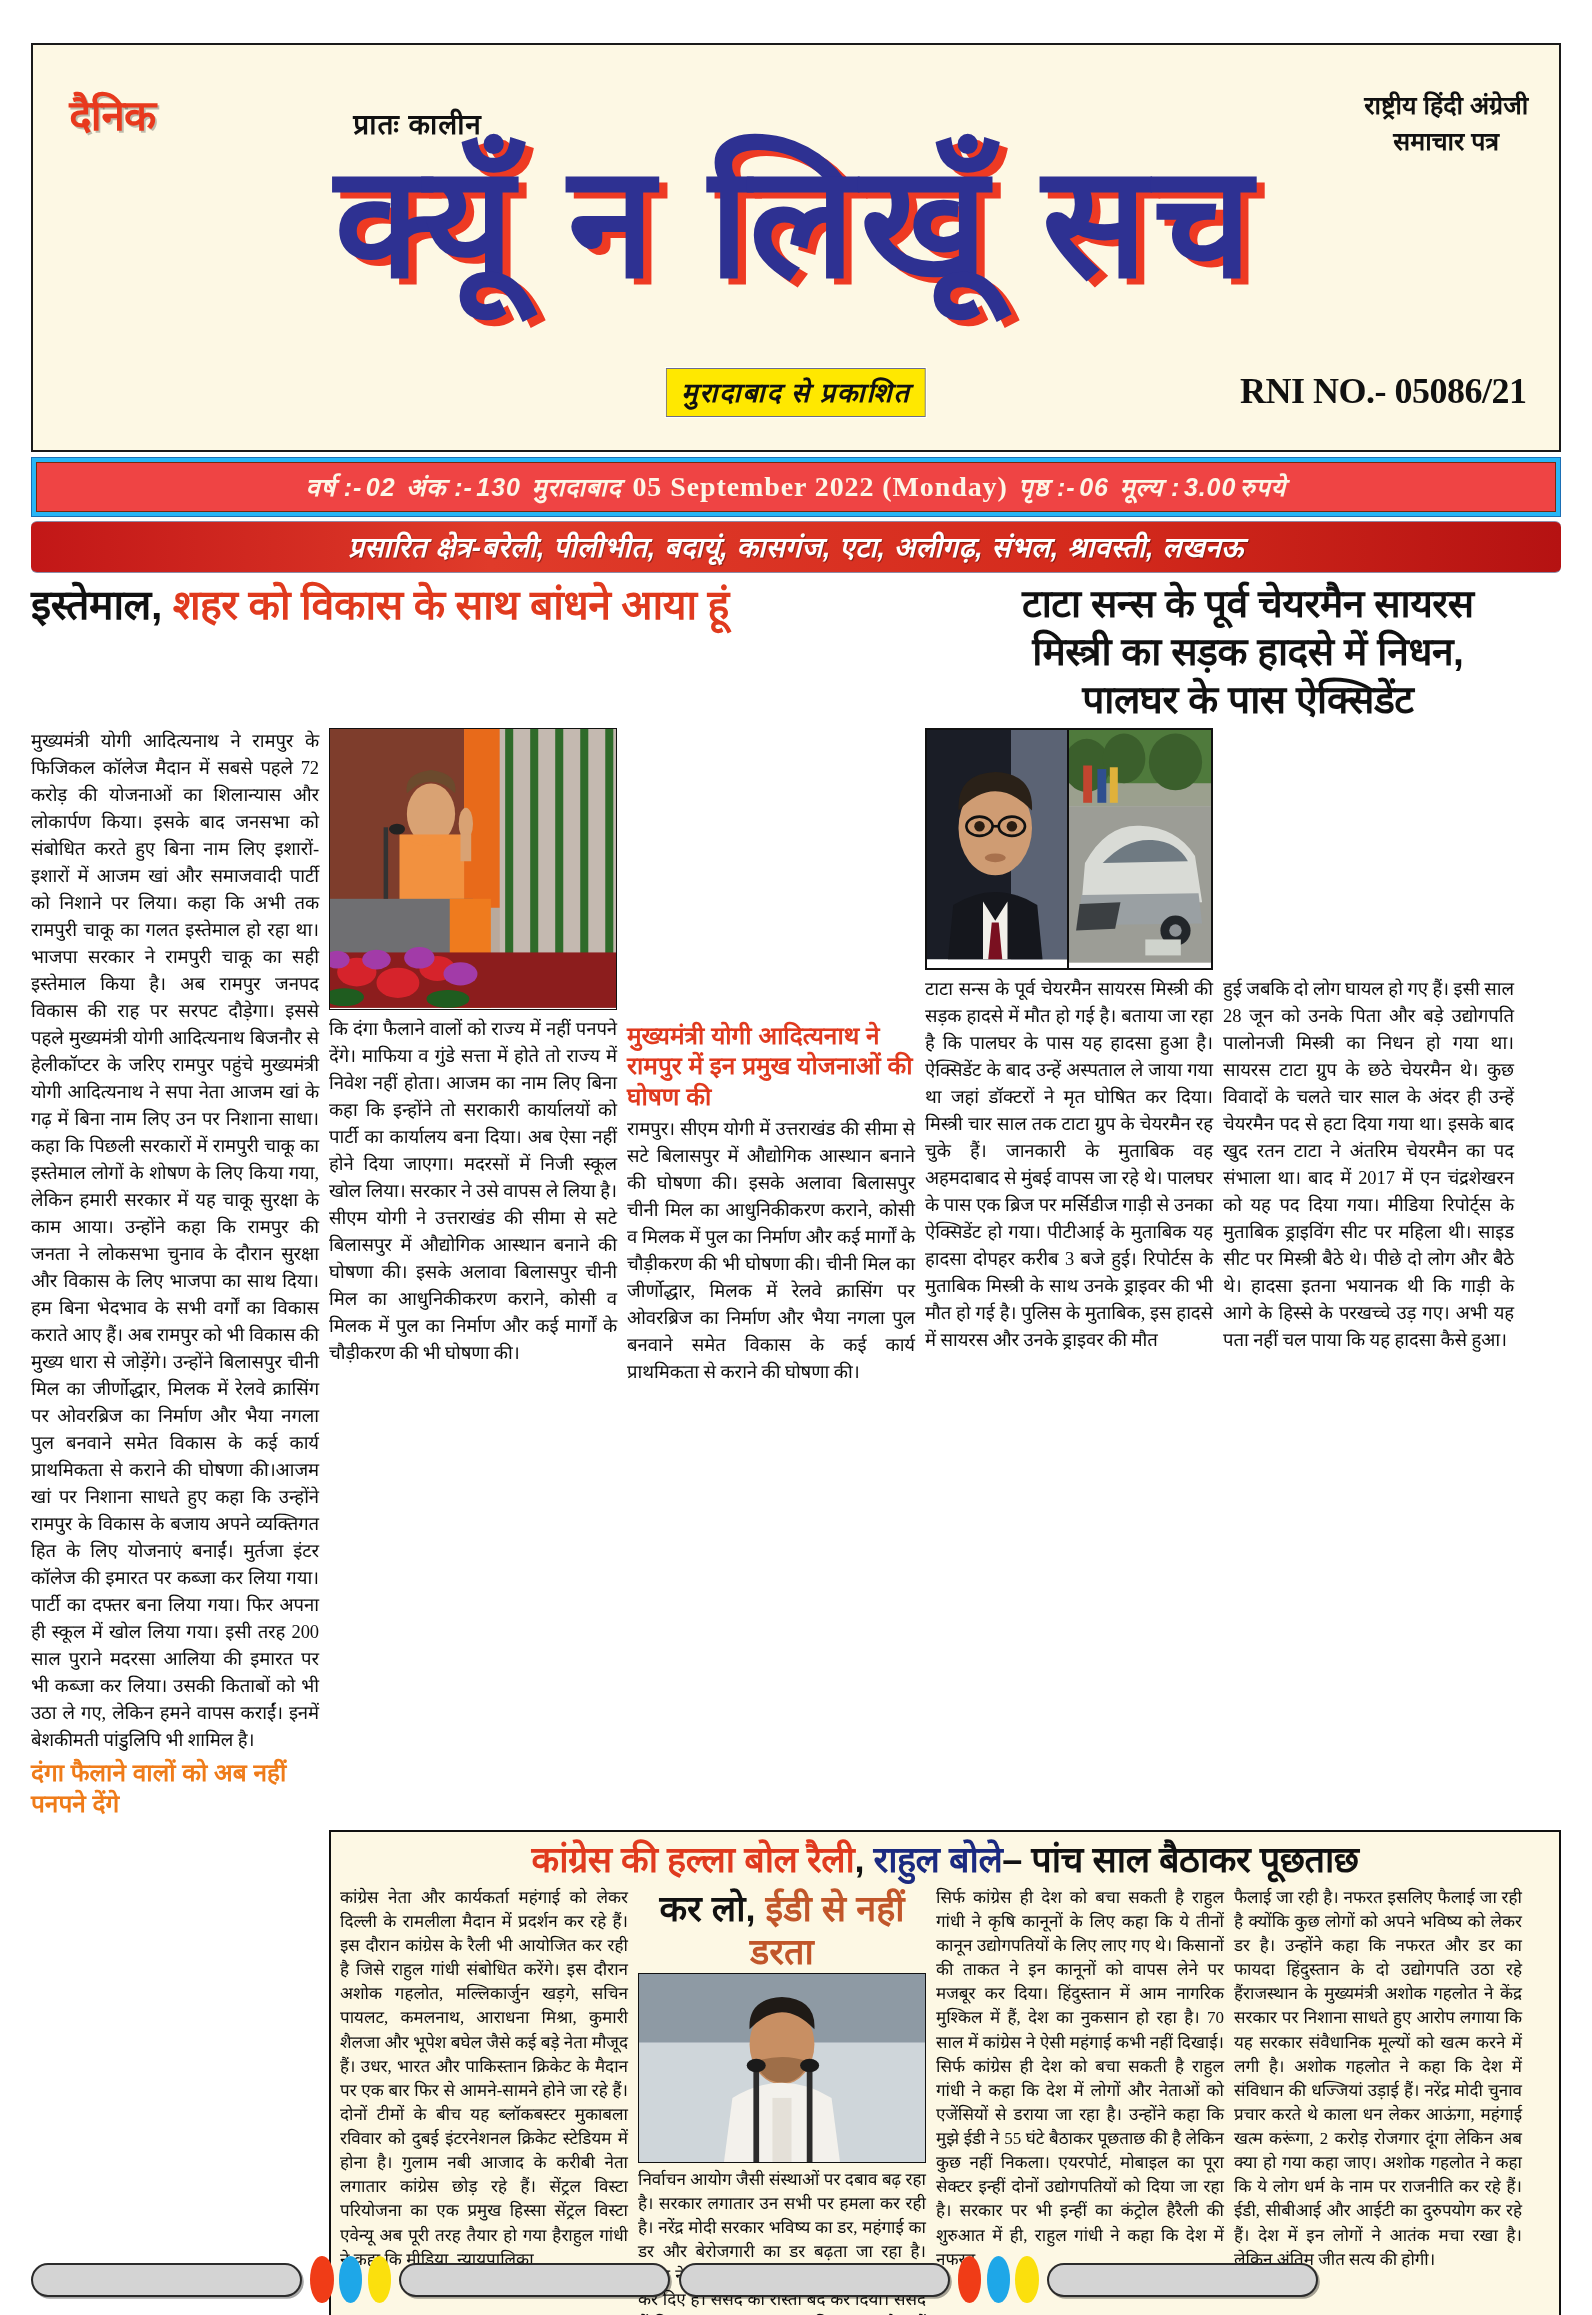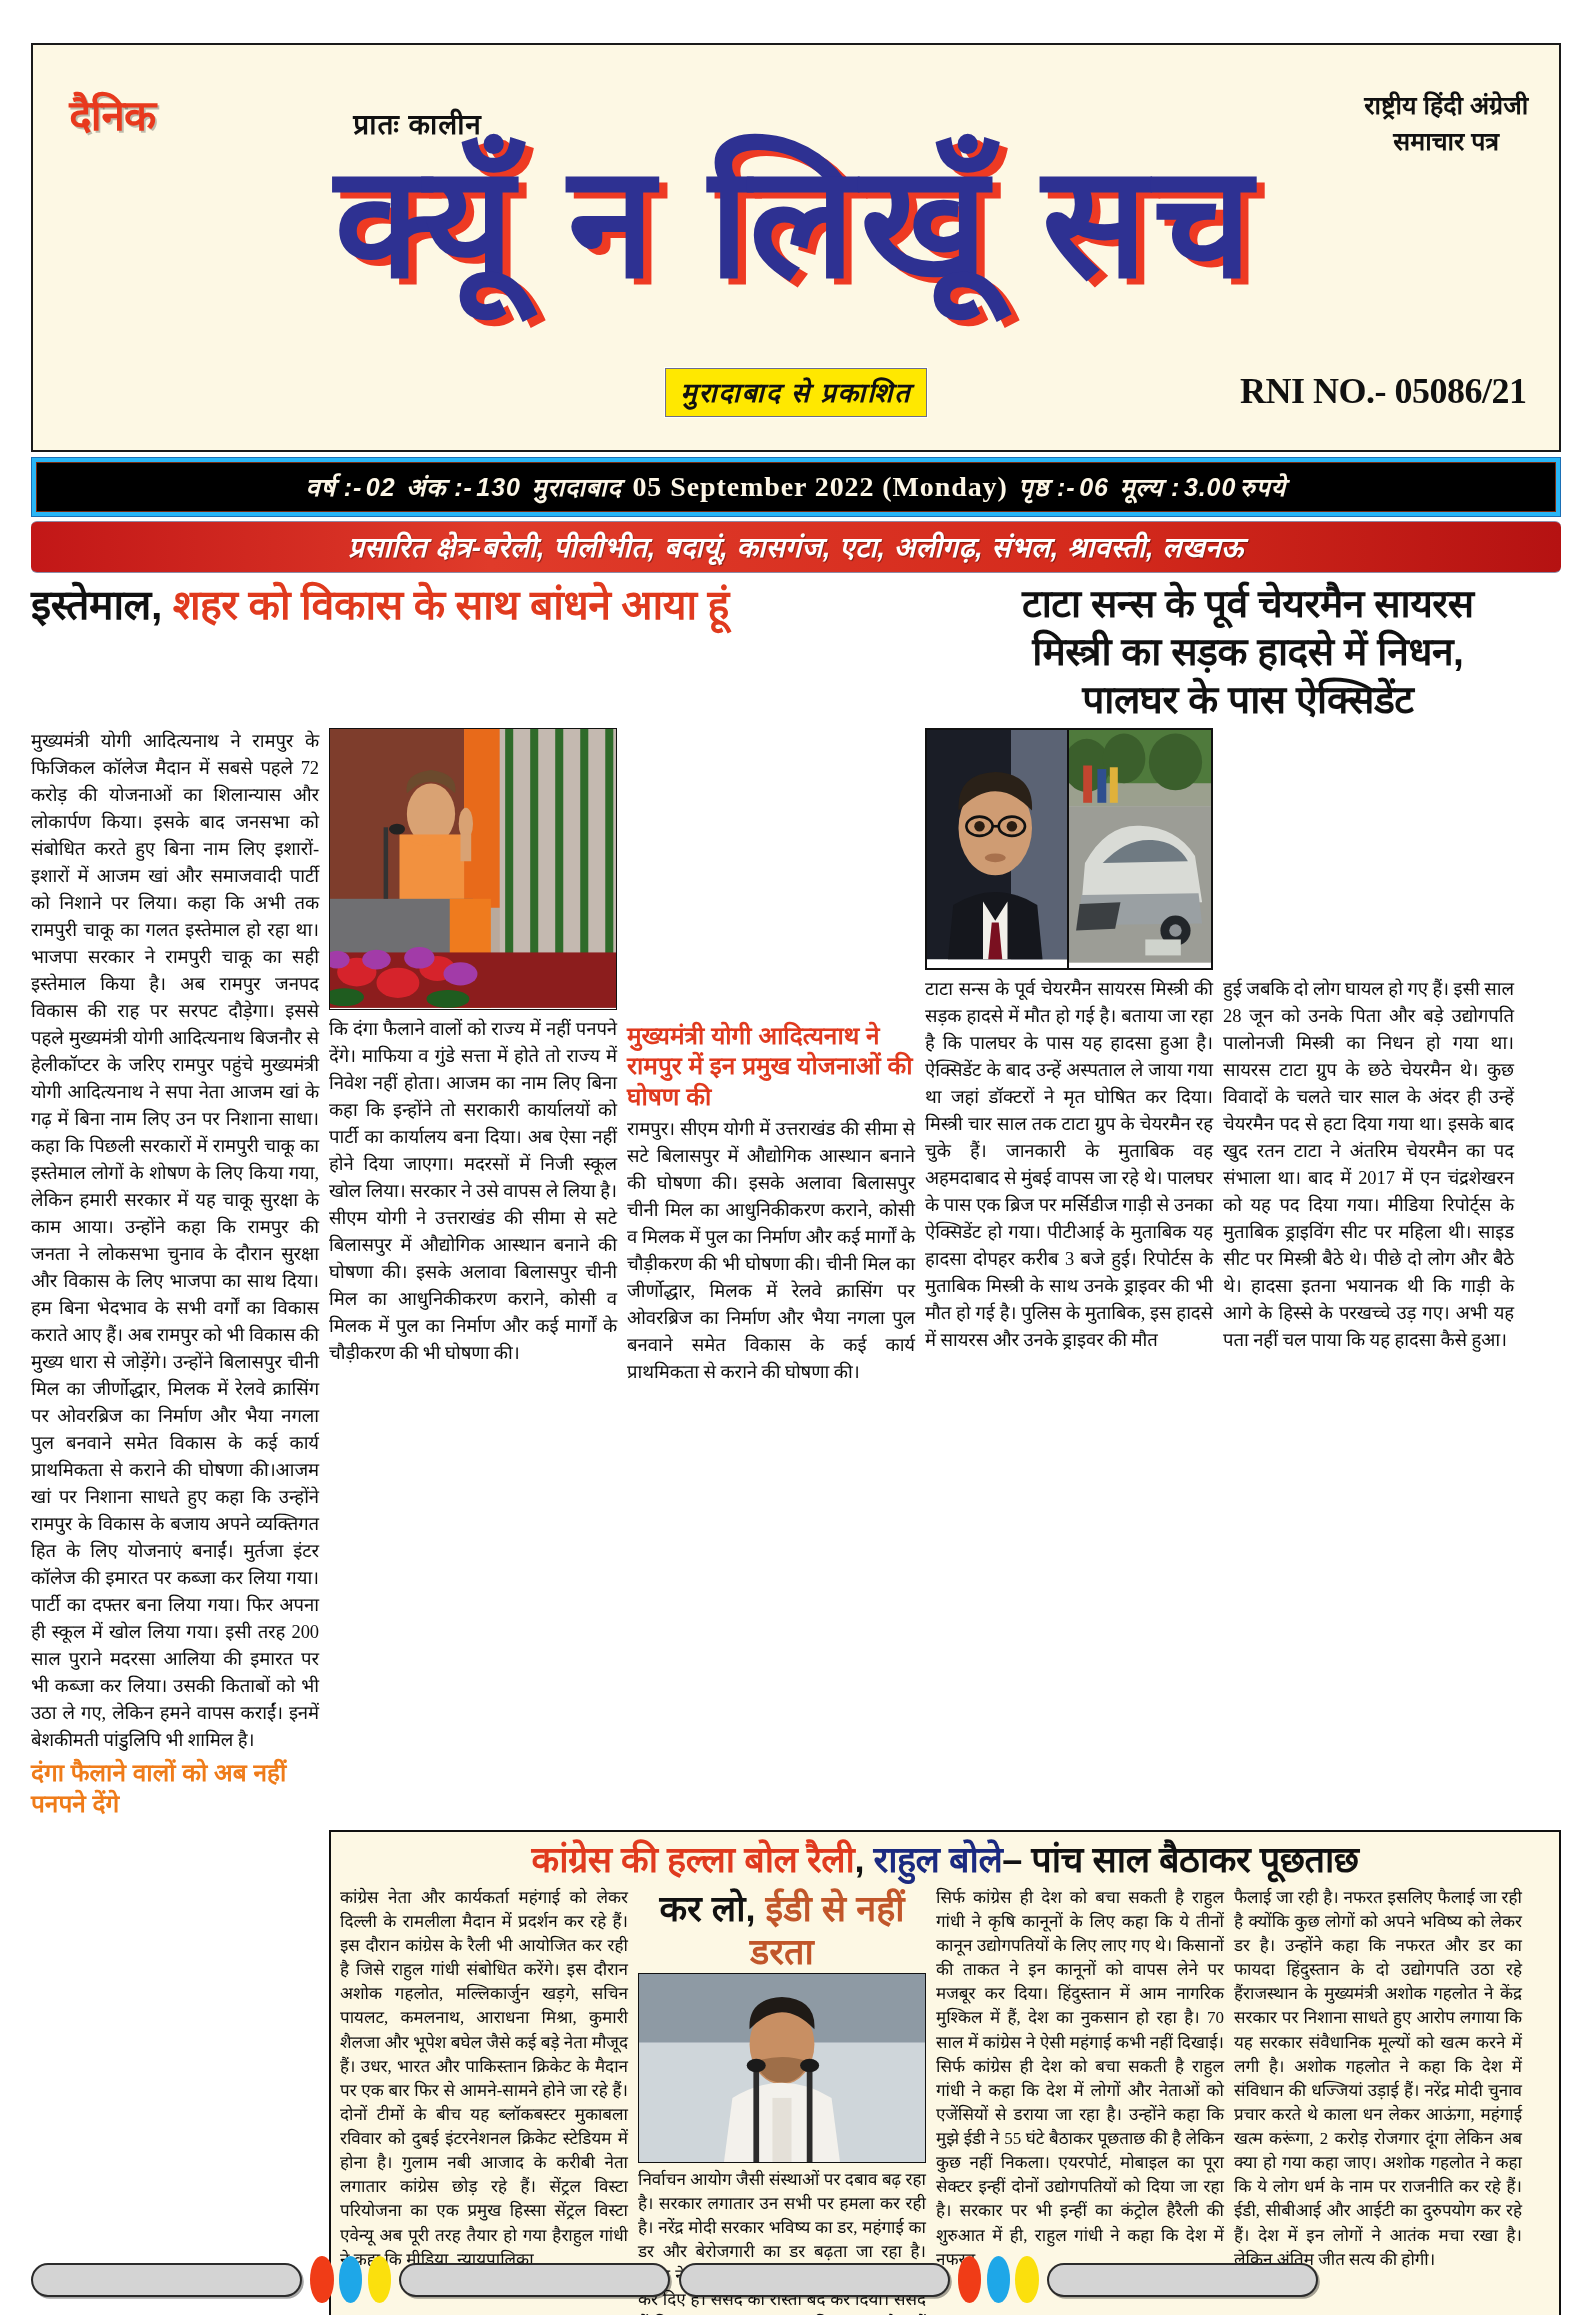--- a/index.html
+++ b/index.html
@@ -57,40 +57,40 @@
   }
   .muradabad-box {
     position: absolute; left: 50%; transform: translateX(-50%);
     bottom: 33px;
     background: #ffe800;
     border: 1.8px solid #6d6d8a;
     outline: 1.8px solid #ffffff;
     padding: 3.6px 14.5px 6.3px 14.5px;
   }
   .muradabad-box span {
-    font-family: Liberation Sans, sans-serif;
+    font-family: Liberation Serif, serif;
     font-weight: bold; font-style: italic;
     font-size: 27px; color: #111; letter-spacing: 1.8px;
   }
   .rni {
     position: absolute; right: 16.3px; bottom: 38px;
     font-family: "Liberation Serif", serif;
     font-weight: bold; font-size: 36px; color: #111;
     letter-spacing: -0.5px;
   }
 
   
   .infobar-wrap {
     margin-top: 5.4px;
     border: 1.8px solid #1b6fb5;
     background: #29b6f6;
     padding: 3.6px;
   }
   .infobar {
-    background: #000000;
+    background: #ef4444;
     border: 0.9px solid #7a2a10;
     text-align: center;
     padding: 6.3px 0 8.1px 0;
   }
   .infobar span {
     font-family: "Liberation Sans", sans-serif;
     font-weight: bold; font-style: italic;
     font-size: 25px; color: #fdf6e6;
     letter-spacing: 0.9px;
   }

